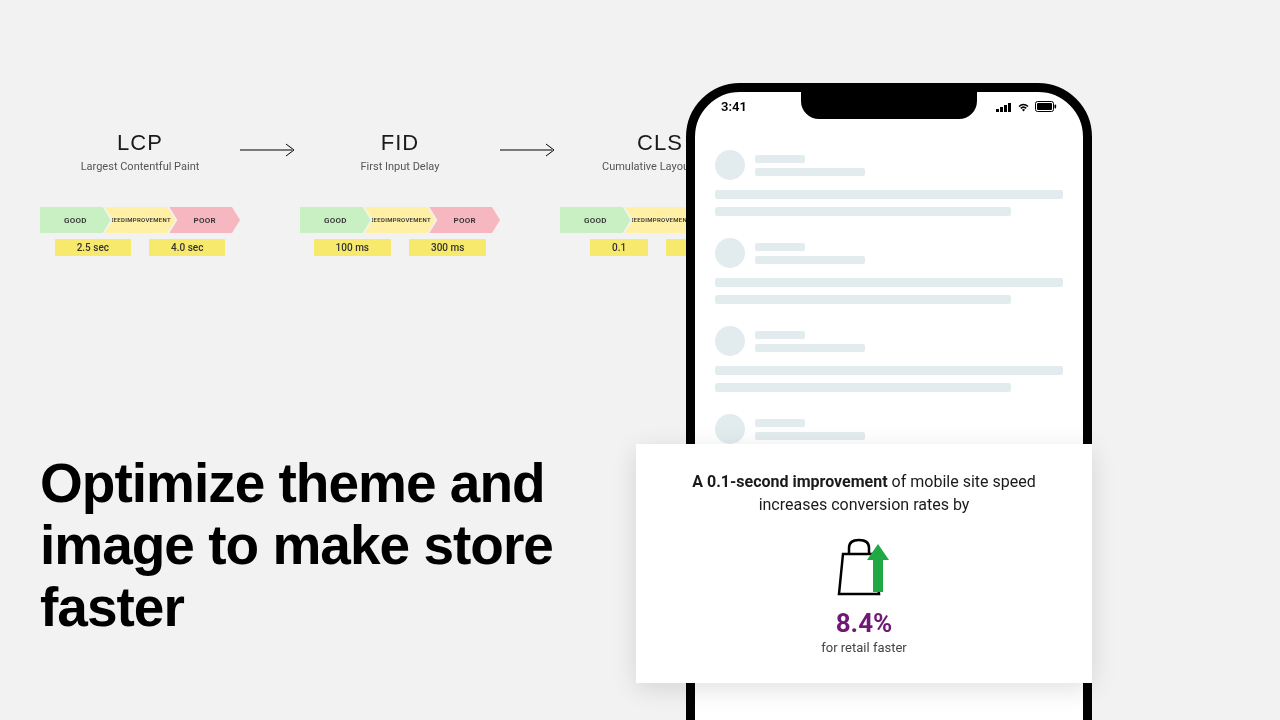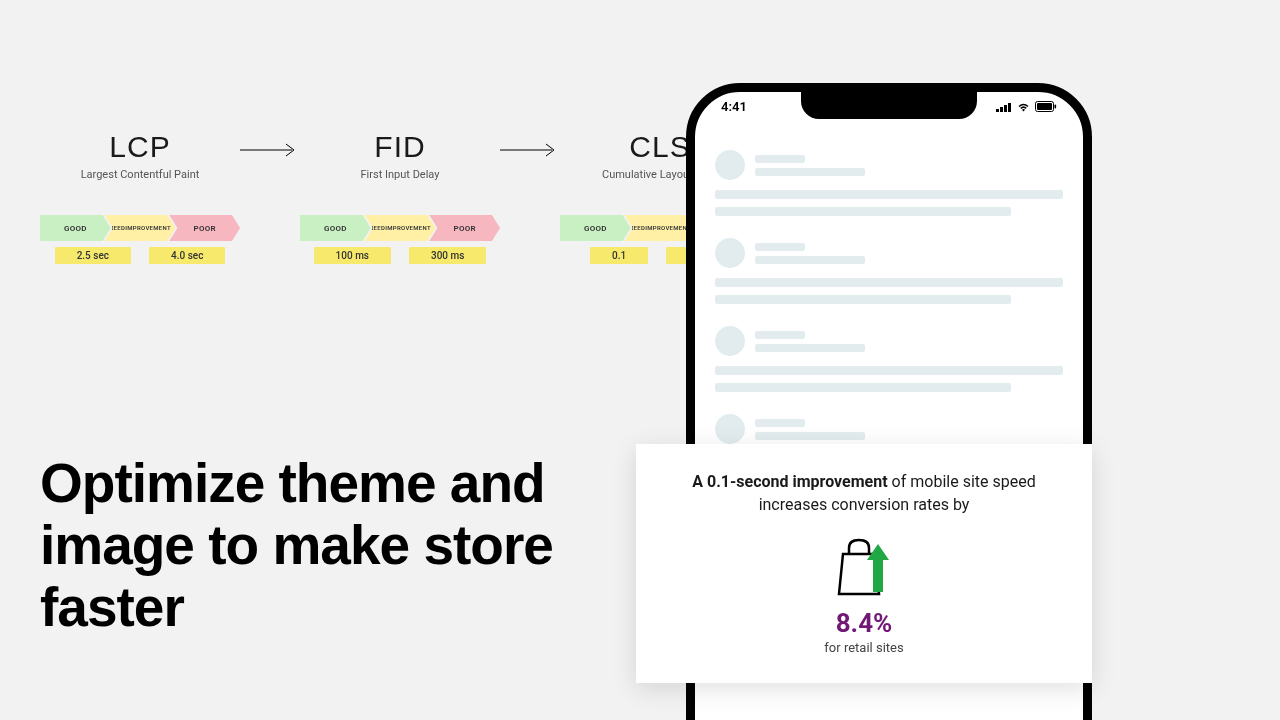--- a/index.html
+++ b/index.html
@@ -2,21 +2,21 @@
 <html><head>
 <meta charset="utf-8">
 <style>
   * { box-sizing: border-box; margin: 0; padding: 0; }
   html, body { width: 1280px; height: 720px; overflow: hidden; font-family: -apple-system, BlinkMacSystemFont, 'Segoe UI', Roboto, Helvetica, Arial, sans-serif; }
   body { background: #f2f2f2; position: relative; }
 
   
   .cwv { position: absolute; top: 130px; left: 40px; width: 620px; display: flex; align-items: flex-start; justify-content: space-between; }
   .cwv-col { width: 200px; display: flex; flex-direction: column; align-items: center; }
-  .cwv-acronym { font-size: 30px; font-weight: 400; letter-spacing: 1px; color: #1a1a1a; font-family: Arial, sans-serif; }
+  .cwv-acronym { font-size: 22px; font-weight: 400; letter-spacing: 1px; color: #1a1a1a; font-family: Arial, sans-serif; }
   .cwv-long { font-size: 11px; color: #555; margin-top: 4px; text-align: center; }
   .cwv-arrow { width: 60px; margin-top: 12px; flex-shrink: 0; }
   .cwv-arrow svg { width: 100%; height: 16px; }
 
   .bar { margin-top: 34px; display: flex; height: 26px; width: 200px; }
   .seg { flex: 1 1 0; display: flex; align-items: center; justify-content: center; font-size: 8px; font-weight: 600; letter-spacing: .3px; color: #333; position: relative; clip-path: polygon(0 0, calc(100% - 8px) 0, 100% 50%, calc(100% - 8px) 100%, 0 100%, 8px 50%); margin-left: -6px; }
   .seg:first-child { margin-left: 0; clip-path: polygon(0 0, calc(100% - 8px) 0, 100% 50%, calc(100% - 8px) 100%, 0 100%); }
   .seg.good  { background: #c8f0c2; }
   .seg.need  { background: #fff0a6; font-size: 6px; line-height: 1; text-align: center; }
   .seg.need span { display:block; }
@@ -125,21 +125,21 @@
       <span class="chip">0.25</span>
     </div>
   </div>
 </div>
 
 <div class="headline">Optimize theme and image to make store faster</div>
 
 <div class="phone">
   <div class="notch"></div>
   <div class="statusbar">
-    <span>4:41</span>
+    <span>3:41</span>
     <span class="status-icons">
       <svg width="16" height="10" viewBox="0 0 16 10">
           <rect x="0" y="7" width="3" height="3" fill="#000"></rect>
           <rect x="4" y="5" width="3" height="5" fill="#000"></rect>
           <rect x="8" y="3" width="3" height="7" fill="#000"></rect>
           <rect x="12" y="1" width="3" height="9" fill="#000"></rect>
         </svg>
       <svg width="15" height="11" viewBox="0 0 15 11">
           <path d="M7.5 10.5 L6 8.7 Q7.5 7.5 9 8.7 Z" fill="#000"></path>
           <path d="M3 5.5 Q7.5 1.5 12 5.5" fill="none" stroke="#000" stroke-width="1.6"></path>
@@ -212,16 +212,16 @@
     <div class="stat">
       <svg viewBox="0 0 70 64">
         <path d="M14 20 H46 L50 60 H10 Z" fill="none" stroke="#000" stroke-width="2.5"></path>
         <path d="M20 20 V14 Q20 6 30 6 Q40 6 40 14 V20" fill="none" stroke="#000" stroke-width="2.5"></path>
         <g>
           <rect x="44" y="24" width="10" height="34" fill="#20a845"></rect>
           <polygon points="38,26 49,10 60,26" fill="#20a845"></polygon>
         </g>
       </svg>
       <div class="stat-val">8.4%</div>
-      <div class="stat-cap">for retail sites</div>
+      <div class="stat-cap">for retail faster</div>
     </div>
   </div>
 </div>
 
 </body></html>

